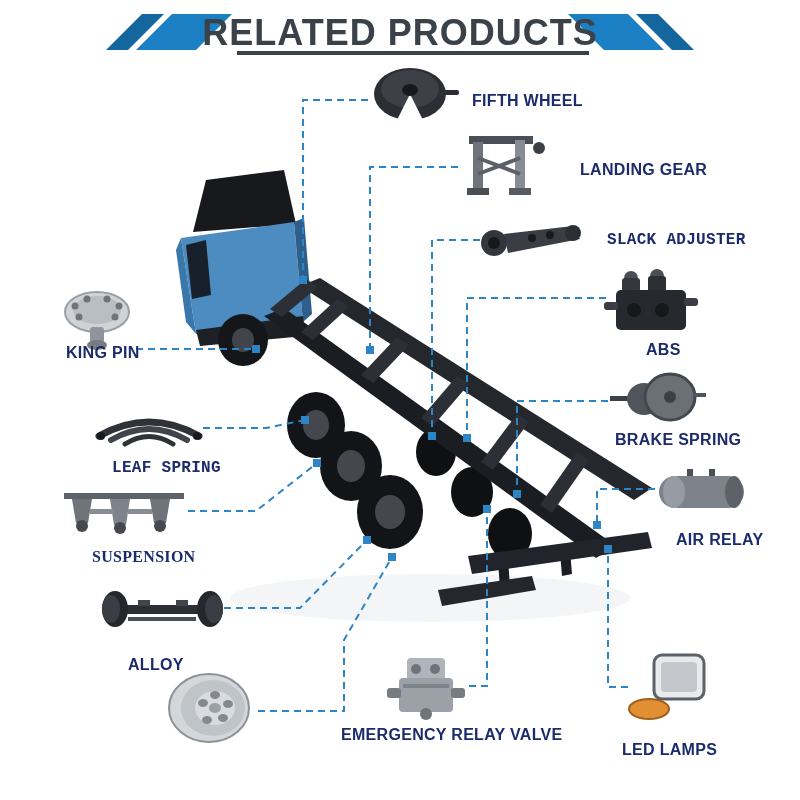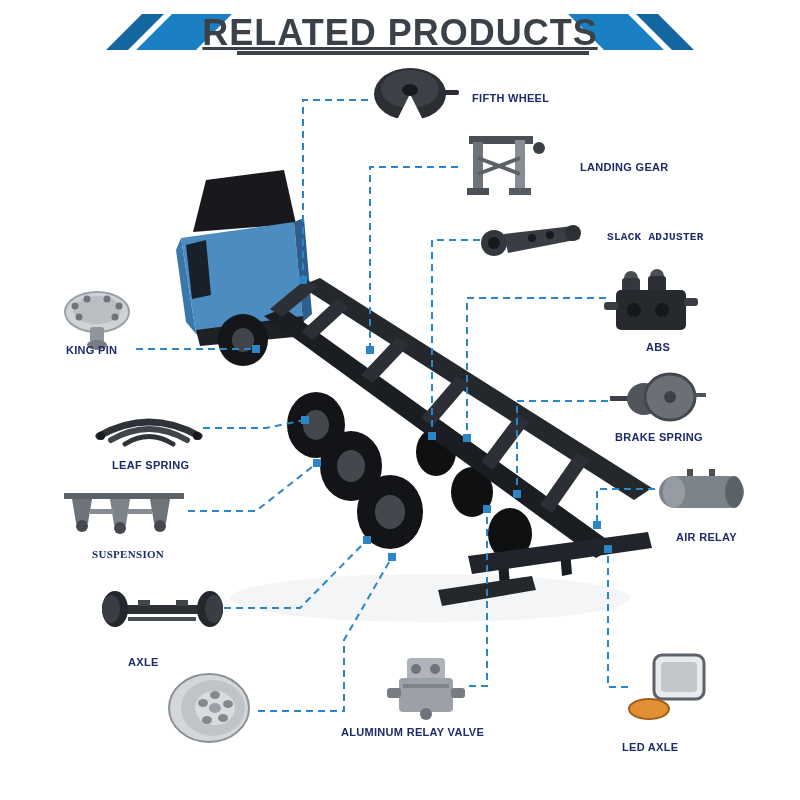--- a/index.html
+++ b/index.html
@@ -4,29 +4,29 @@
 <style>
   * { margin:0; padding:0; box-sizing:border-box; }
   html,body { background:#ffffff; }
   body { font-family:"Liberation Sans", sans-serif; }
   .canvas { position:relative; width:800px; height:800px; background:#ffffff; overflow:hidden; }
 
   
   .header { position:absolute; top:0; left:0; width:800px; height:62px; }
   .header-svg { position:absolute; top:0; left:0; }
   .page-title { position:absolute; top:12px; left:0; width:800px; text-align:center;
-                font-size:36px; font-weight:800; color:#3b4149; letter-spacing:1px;text-decoration:underline; }
+                font-size:36px; font-weight:800; color:#3b4149; letter-spacing:1px; }
 
   
   .scene { position:absolute; top:0; left:0; width:800px; height:800px; }
 
   
   .part-img { position:absolute; }
   .part-img svg { display:block; width:100%; height:100%; }
-  .part-label { position:absolute; font-size:11px; font-weight:bold; color:#1c2b6b;
+  .part-label { position:absolute; font-size:16px; font-weight:bold; color:#1c2b6b;
                 letter-spacing:.3px; white-space:nowrap; }
 </style>
 </head>
 <body>
 
 <div class="canvas">
 
   <div class="header">
     <svg class="header-svg" width="800" height="62" viewBox="0 0 800 62">
 
@@ -284,20 +284,20 @@
       <ellipse cx="41" cy="59" rx="10" ry="5" fill="#767c82"></ellipse>
     </svg>
   </div>
 
   <div class="part-label" style="left:472px; top:92px;">FIFTH WHEEL</div>
   <div class="part-label" style="left:580px; top:161px;">LANDING GEAR</div>
   <div class="part-label" style="left:607px; top:231px;font-family:Liberation Mono, monospace;">SLACK ADJUSTER</div>
   <div class="part-label" style="left:646px; top:341px;">ABS</div>
   <div class="part-label" style="left:615px; top:431px;">BRAKE SPRING</div>
   <div class="part-label" style="left:676px; top:531px;">AIR RELAY</div>
-  <div class="part-label" style="left:622px; top:741px;">LED AXLE</div>
-  <div class="part-label" style="left:341px; top:726px;">ALUMINUM RELAY VALVE</div>
-  <div class="part-label" style="left:128px; top:656px;">AXLE</div>
+  <div class="part-label" style="left:622px; top:741px;">LED LAMPS</div>
+  <div class="part-label" style="left:341px; top:726px;">EMERGENCY RELAY VALVE</div>
+  <div class="part-label" style="left:128px; top:656px;">ALLOY</div>
   <div class="part-label" style="left:92px;  top:548px;font-family:Liberation Serif, serif;">SUSPENSION</div>
-  <div class="part-label" style="left:112px; top:459px;">LEAF SPRING</div>
+  <div class="part-label" style="left:112px; top:459px;font-family:Liberation Mono, monospace;">LEAF SPRING</div>
   <div class="part-label" style="left:66px;  top:344px;">KING PIN</div>
 
 </div>
 
 </body></html>

